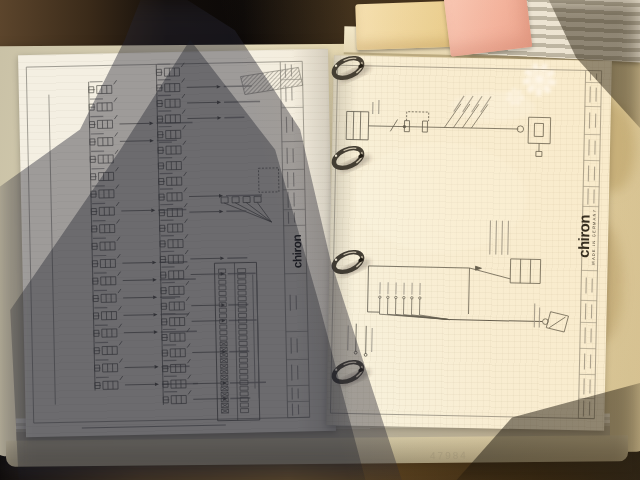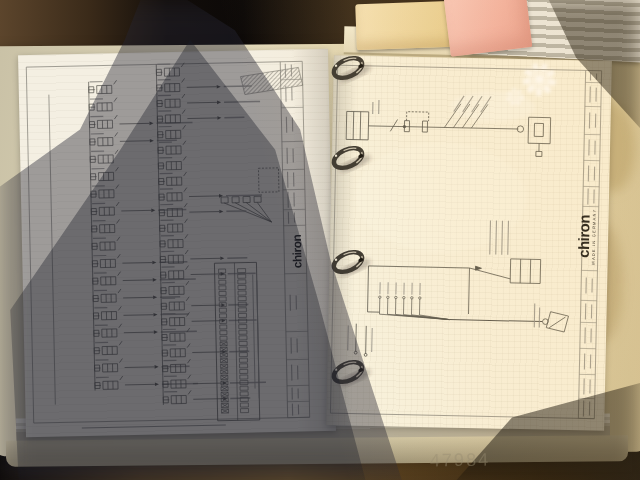--- a/index.html
+++ b/index.html
@@ -73,21 +73,21 @@
   .shadow{inset:0;pointer-events:none;}
   .sh1{clip-path:polygon(23.4% -5%,36.7% 6.3%,46.9% 27%,51.6% 54%,64% 105%,-3% 105%,-3% 41.7%,12.5% 27%,19.5% 8.3%);
        background:rgba(37,39,53,.42);filter:blur(12px);}
   .sh2{clip-path:polygon(29.7% 8.3%,43% 31.2%,49.7% 62.5%,58.1% 105%,3.1% 105%,1.6% 64.6%,18.8% 31.2%);
        background:rgba(26,28,40,.38);filter:blur(16px);}
   .sh3{clip-path:polygon(84% -5%,105% -5%,105% 34%,90% 12%);background:rgba(8,7,5,.5);filter:blur(10px);}
   .sh4{clip-path:polygon(80% 87%,105% 78%,105% 105%,68% 105%);background:rgba(4,4,4,.5);filter:blur(12px);}
   .warm{inset:0;pointer-events:none;
     background:linear-gradient(75deg,rgba(0,0,30,0) 45%,rgba(255,190,90,.10) 68%,rgba(255,200,110,.17) 90%);}
 
-  .wm{left:430px;top:450px;font-size:18px;letter-spacing:2px;transform:rotate(-1deg);
+  .wm{left:430px;top:450px;font-size:10px;letter-spacing:2px;transform:rotate(-1deg);
       color:rgba(150,140,112,.45);}
 </style>
 </head>
 <body>
 
 <div class="scene">
   <div class="desk"></div>
   <div class="desk-top"></div>
   <div class="desk-bottom"></div>
   <div class="ribbed"></div>

